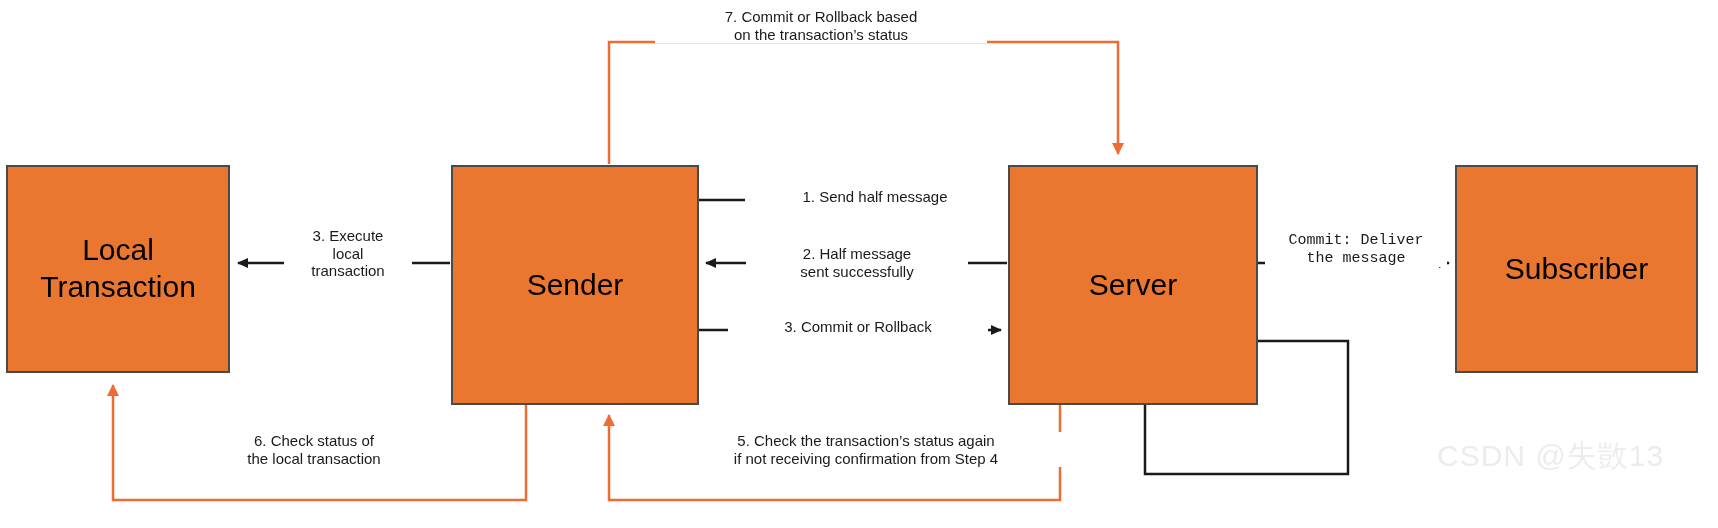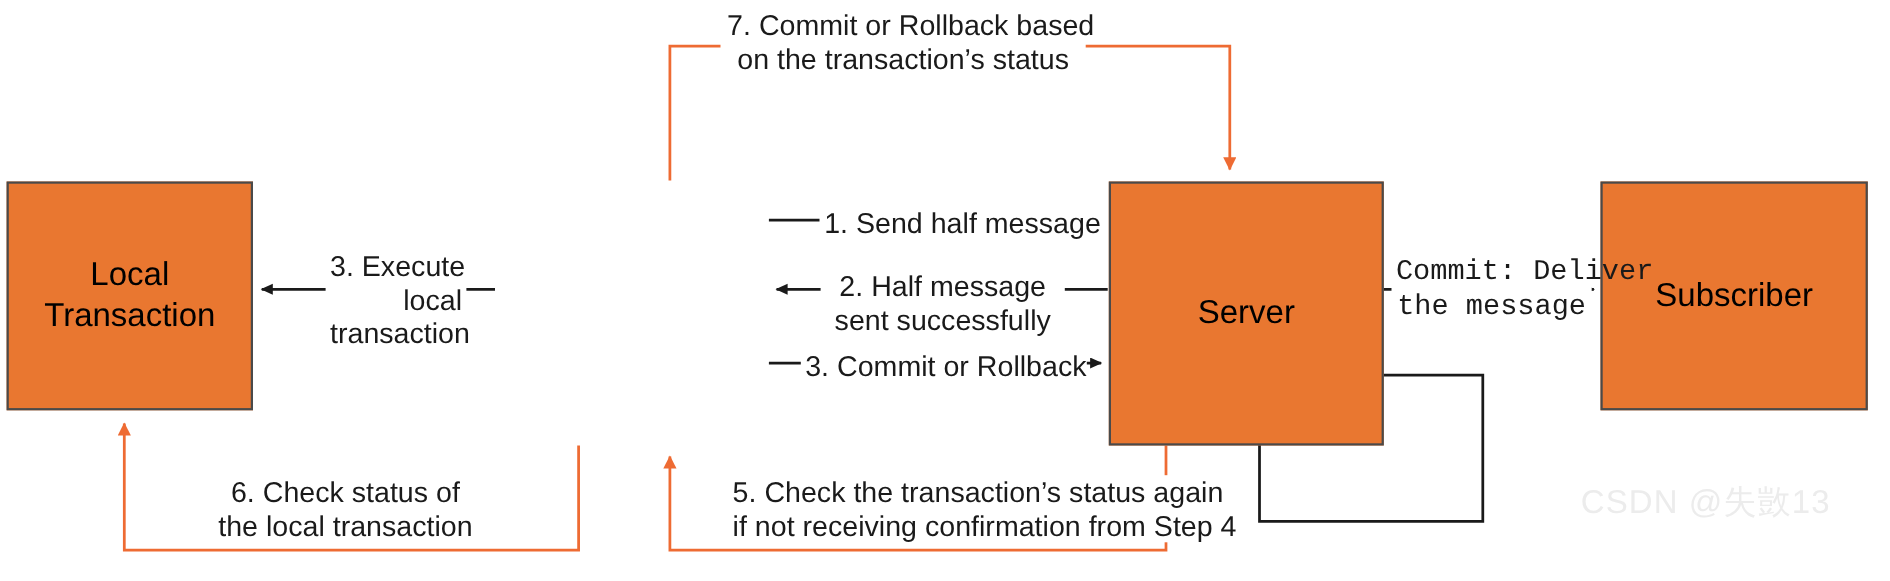--- a/index.html
+++ b/index.html
@@ -34,28 +34,28 @@
     justify-content: center;
     text-align: center;
     color: #000000;
     font-size: 30px;
     line-height: 1.22;
     z-index: 3;
   }
   .edge-label {
     position: absolute;
     color: #1a1a1a;
-    font-size: 26px;
+    font-size: 15px;
     line-height: 1.18;
     z-index: 4;
     background: #ffffff;
     white-space: pre;
   }
   .lbl-center { text-align: center; }
-  .lbl-left { text-align: right; margin-left: 12px; }
+  .lbl-left { text-align: center; }
   .watermark {
     position: absolute;
     color: #ececec;
     font-size: 30px;
     letter-spacing: 1px;
     z-index: 5;
     white-space: pre;
   }
 </style>
 </head>
@@ -114,20 +114,23 @@
     <g>
       <path d="M526,405 L526,500 L113,500 L113,385" fill="none" stroke="#EE6B33" stroke-width="2.5" marker-end="url(#ah-orange)"></path>
     </g>
   </svg>
 
   <div class="node-box" style="left:6px; top:165px; width:224px; height:208px;">
     <span style="white-space:pre-line;">Local
 Transaction</span>
   </div>
 
+  <div class="node-box" style="left:451px; top:165px; width:248px; height:240px;">
+    <span style="white-space:pre-line;">Sender</span>
+  </div>
 
   <div class="node-box" style="left:1008px; top:165px; width:250px; height:240px;">
     <span style="white-space:pre-line;">Server</span>
   </div>
 
   <div class="node-box" style="left:1455px; top:165px; width:243px; height:208px;">
     <span style="white-space:pre-line;">Subscriber</span>
   </div>
 
   <div class="edge-label lbl-center" style="left:745px; top:188px; width:252px; padding:0 4px;">1. Send half message</div>

